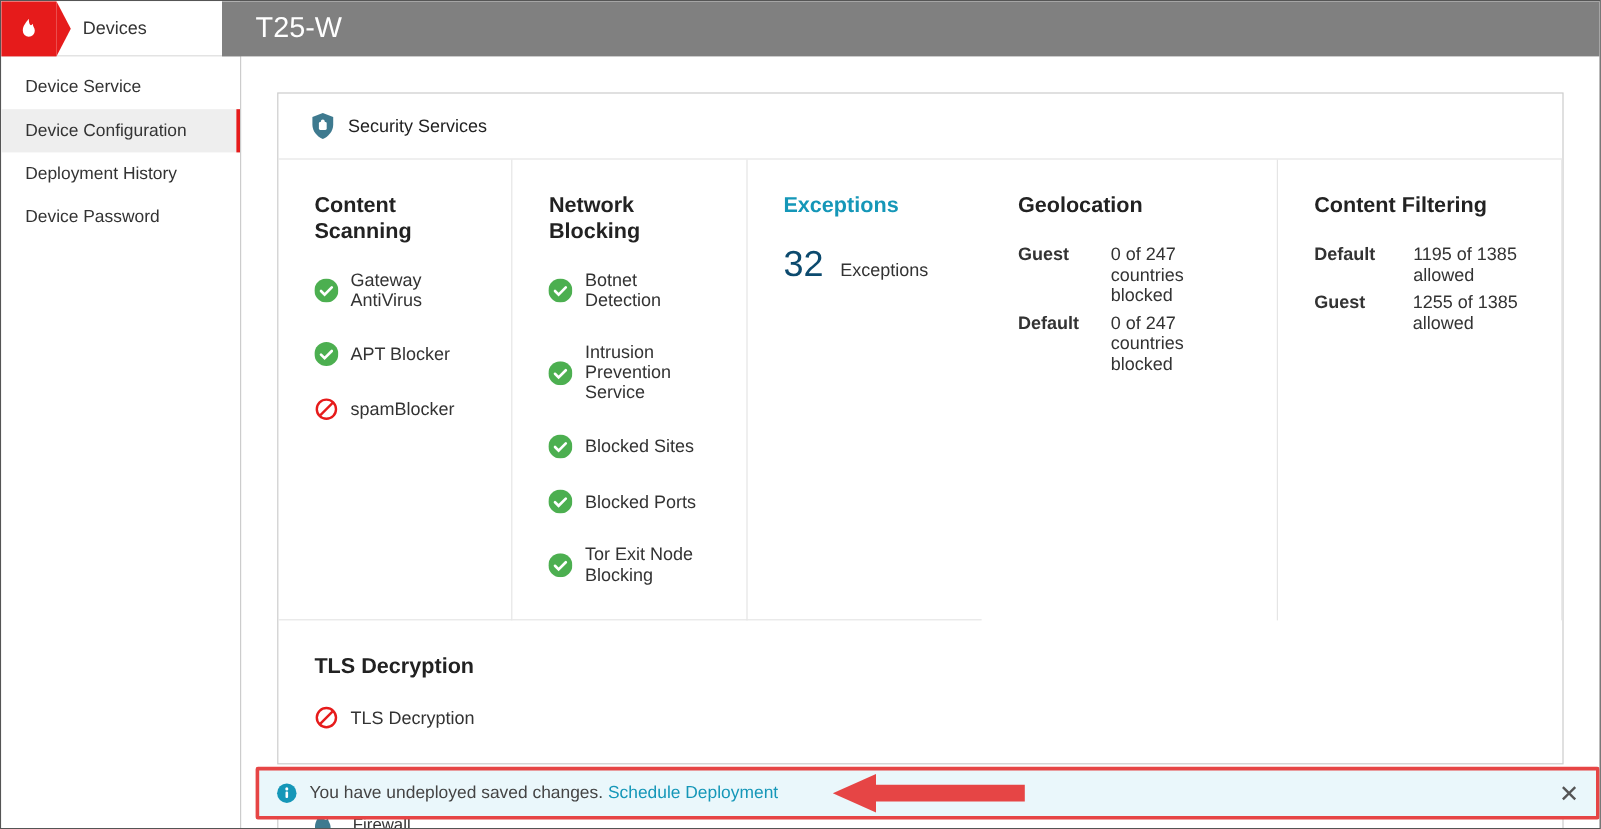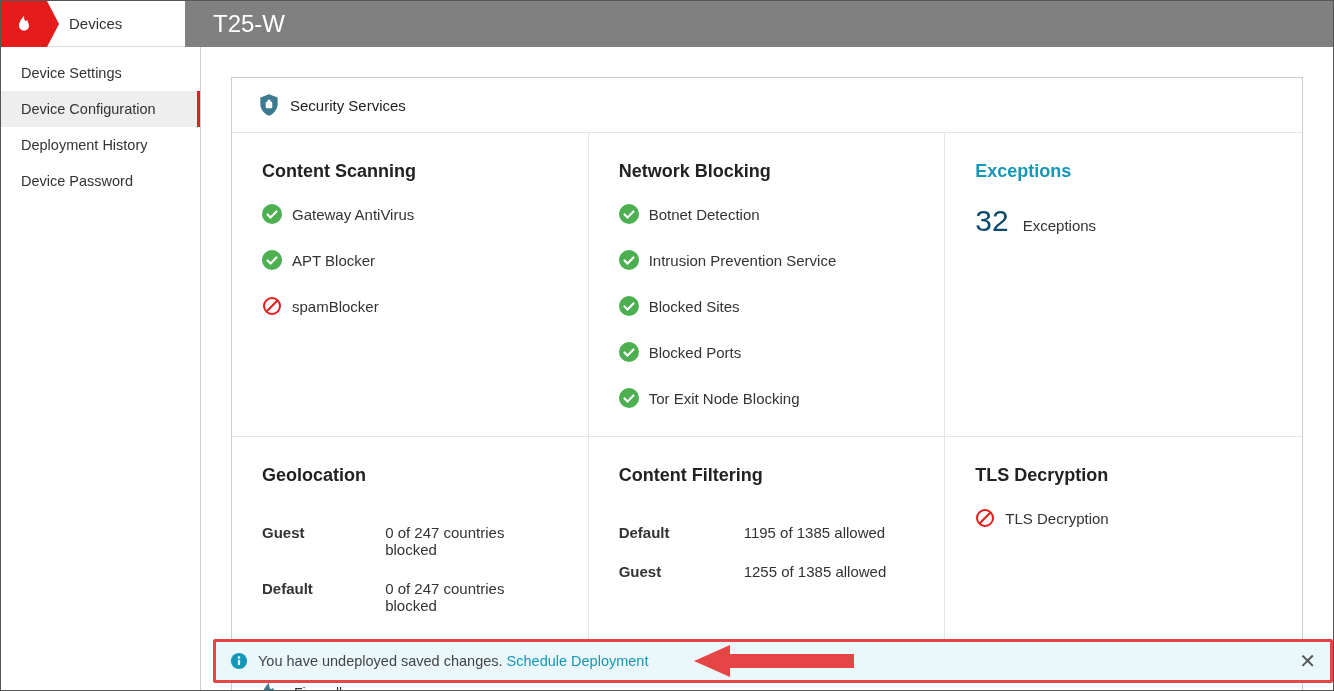--- a/index.html
+++ b/index.html
@@ -15,32 +15,32 @@
   .nav-item.active { background: #eee; border-right: 3px solid #e61b1b; }
 
   .topbar { position: absolute; left: 184px; top: 0; right: 0; height: 46px; background: #808080; display: flex; align-items: center; padding-left: 28px; }
   .page-title { color: #fff; font-size: 24px; font-weight: 400; }
 
   .content { position: absolute; left: 200px; top: 46px; right: 0; bottom: 0; padding: 30px 30px 0 30px; overflow: hidden; }
 
   .panel { border: 1px solid #ccc; background: #fff; }
   .panel-header { display: flex; align-items: center; gap: 8px; padding: 14px 24px; border-bottom: 1px solid #e5e5e5; font-size: 15px; color: #222; }
 
-  .grid { display: grid; grid-template-columns: 1fr 1fr 1fr; }
+  .grid { display: grid; grid-template-columns: 1fr 1fr 1fr 1fr 1fr; }
   .cell { padding: 28px 30px 28px 30px; border-bottom: 1px solid #e5e5e5; }
   .cell:not(:nth-child(3n)) { border-right: 1px solid #e5e5e5; }
   .grid .cell:nth-child(n+4) { border-bottom: none; }
   .cell h3 { font-size: 18px; font-weight: 700; color: #222; margin-bottom: 22px; }
   .cell h3.link { color: #1597b8; }
 
   .item-list { display: flex; flex-direction: column; gap: 26px; }
   .item { display: flex; align-items: center; gap: 10px; font-size: 15px; color: #333; }
 
   .kv-list { display: flex; flex-direction: column; gap: 6px; }
-  .kv-row { display: flex; margin-top: 16px; }
+  .kv-row { display: flex; }
   .kv-key { width: 125px; font-weight: 700; font-size: 15px; }
   .kv-val { font-size: 15px; color: #333; }
 
   .big-num { font-size: 30px; font-weight: 400; color: #0c4a6e; }
   .big-row { display:flex; align-items: baseline; gap: 14px; font-size: 15px; }
 
   .firewall-panel { margin-top: 26px; border: 1px solid #ccc; }
   .firewall-header { display:flex; align-items:center; gap:12px; padding: 10px 24px; }
 
   .banner { position: absolute; left: 212px; right: 0; bottom: 7px; height: 44px; background: #eaf7fb; border: 3px solid #e64545; border-radius: 2px; display:flex; align-items:center; padding: 0 14px; }
@@ -89,21 +89,21 @@
 <div class="sidebar">
   <div class="brand-row">
     <div class="flame-chevron">
       <svg class="ico">
           <use href="#sym-flame" class="flame-white" fill="#fff"></use>
         </svg>
     </div>
     <div class="brand-label">Devices</div>
   </div>
   <div class="nav-list">
-    <div class="nav-item">Device Settings</div>
+    <div class="nav-item">Device Service</div>
     <div class="nav-item active">Device Configuration</div>
     <div class="nav-item">Deployment History</div>
     <div class="nav-item">Device Password</div>
   </div>
 </div>
 
 <div class="topbar">
   <div class="page-title">T25-W</div>
 </div>
 

